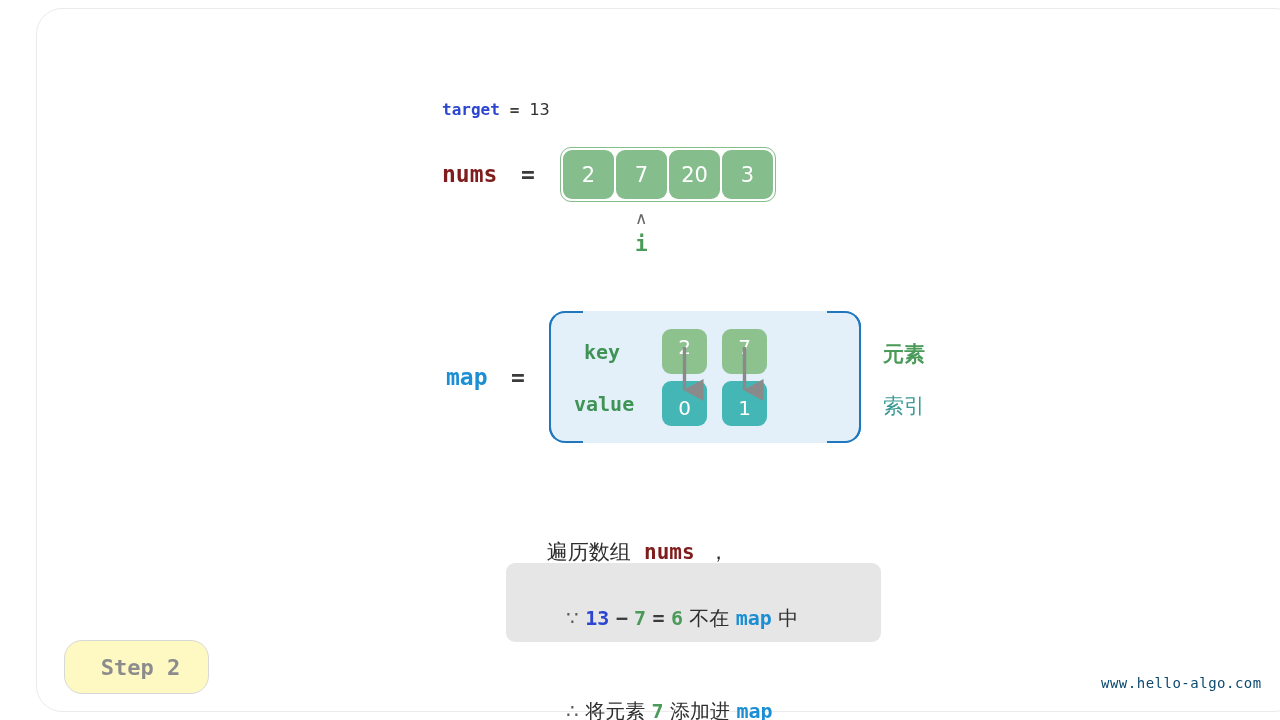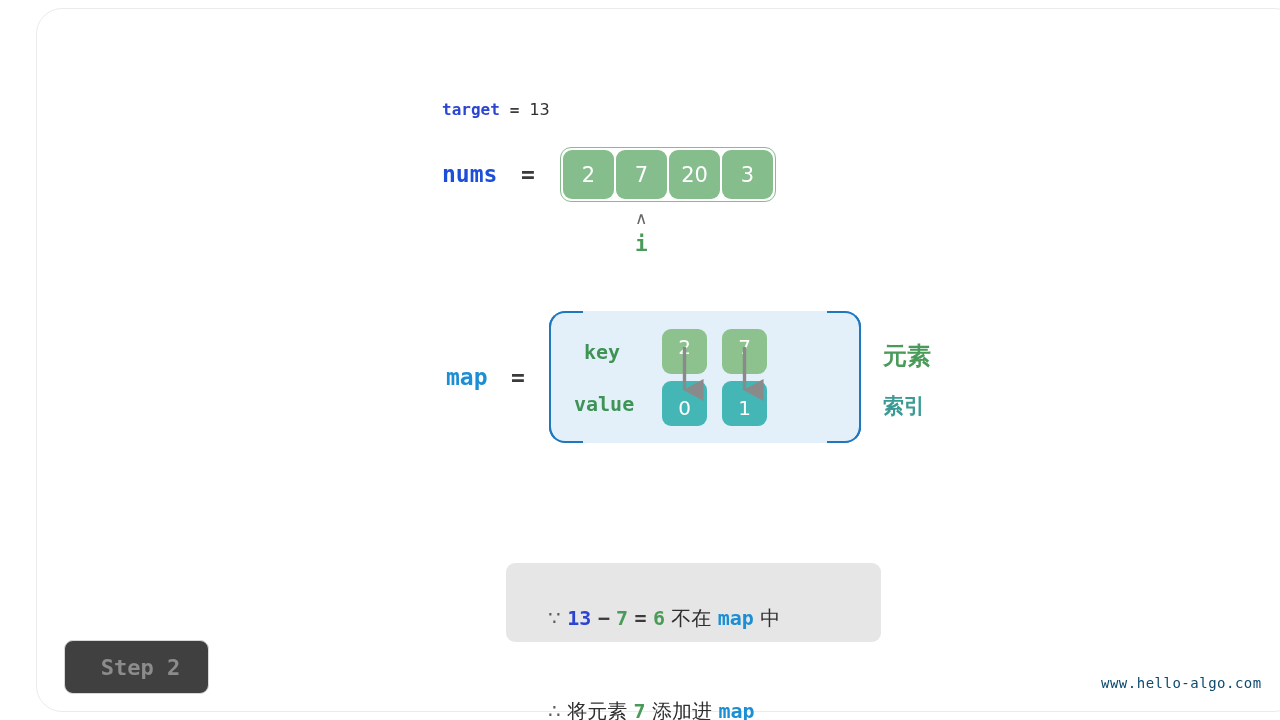--- a/index.html
+++ b/index.html
@@ -44,21 +44,21 @@
   #target-row {
     position: absolute;
     left: 414px;
     top: 93px;
     height: 32px;
     display: flex;
     align-items: center;
     white-space: pre;
   }
   .var-blue   { color: #2b45d0; }
-  .var-green  { color: #1d4ed8; }
+  .var-green  { color: #7f1d1d; }
   .var-cyan   { color: #1c8ed4; }
   .eq-sign    { color: #3b3b3b; }
   .plain-num  { color: #2f2f2f; font-family: "DejaVu Sans", sans-serif; font-weight: 400; }
 
   
   #nums-label {
     position: absolute;
     left: 414px;
     top: 161px;
     font-size: 23px;
@@ -222,31 +222,31 @@
     top: 311px;
     width: 312px;
     height: 132px;
     pointer-events: none;
   }
 
   #elem-label {
     position: absolute;
     left: 855px;
     top: 340px;
-    font-size: 24px;
+    font-size: 21px;
     color: #4a9a59;
     font-weight: bold;
   }
   #index-label {
     position: absolute;
     left: 855px;
     top: 392px;
     font-size: 21px;
     color: #3a9a94;
-    font-weight: bold;
+    font-weight: normal;
   }
 
   
   #desc-line {
     position: absolute;
     left: 492px;
     top: 514px;
     font-size: 21px;
     color: #2f2f2f;
     white-space: pre;
@@ -255,21 +255,21 @@
 
   #note-box {
     position: absolute;
     left: 478px;
     top: 563px;
     width: 375px;
     height: 79px;
     background: #e6e6e6;
     border-radius: 9px;
     box-sizing: border-box;
-    padding: 9px 4px;
+    padding: 9px 22px;
   }
   .note-line {
     font-size: 20px;
     color: #2f2f2f;
     white-space: pre;
     line-height: 31px;
     font-family: "DejaVu Sans", sans-serif;
   }
   .sym { color: #5a5a5a; }
   .num-blue  { color: #2b45d0; font-family: "DejaVu Sans Mono", monospace; font-weight: bold; }
@@ -278,22 +278,22 @@
   .kw-map    { color: #1c8ed4; font-family: "DejaVu Sans Mono", monospace; font-weight: bold; }
 
   
   #step-badge {
     position: absolute;
     left: 36px;
     top: 640px;
     width: 145px;
     height: 54px;
     border: 1.4px solid #d8d8d8;
-    border-radius: 9px;
-    background: #404040;
+    border-radius: 18px;
+    background: #fef9c3;
     display: flex;
     align-items: center;
     justify-content: center;
     box-sizing: border-box;
     padding-left: 8px;
   }
   #step-badge-text {
     font-size: 22px;
     color: #8c8c8c;
     font-family: "DejaVu Sans Mono", "Liberation Mono", monospace;
@@ -370,20 +370,23 @@
         <path d="M0,0 L3.2,5.9 L6.4,0 Z" fill="#8a8a8a"></path>
       </marker>
     </defs>
     <line x1="135.5" y1="36" x2="135.5" y2="79" stroke="#8a8a8a" stroke-width="3.4" marker-end="url(#ahead)"></line>
     <line x1="195.5" y1="36" x2="195.5" y2="79" stroke="#8a8a8a" stroke-width="3.4" marker-end="url(#ahead)"></line>
   </svg>
 
   <div id="elem-label">元素</div>
   <div id="index-label">索引</div>
 
+  <div id="desc-line">
+    <span class="cn">遍历数组</span><span>  </span><span class="mono var-green">nums</span><span>  </span><span class="cn">，</span>
+  </div>
 
   <div id="note-box">
     <div class="note-line">
       <span class="sym">∵</span><span> </span><span class="num-blue">13</span><span> </span><span class="op">−</span><span> </span><span class="num-green">7</span><span> </span><span class="op">=</span><span> </span><span class="num-green">6</span><span> </span><span>不在</span><span> </span><span class="kw-map">map</span><span> </span><span>中</span>
     </div>
     <div class="note-line">
       <span class="sym">∴</span><span> </span><span>将元素</span><span> </span><span class="num-green">7</span><span> </span><span>添加进</span><span> </span><span class="kw-map">map</span>
     </div>
   </div>
 

